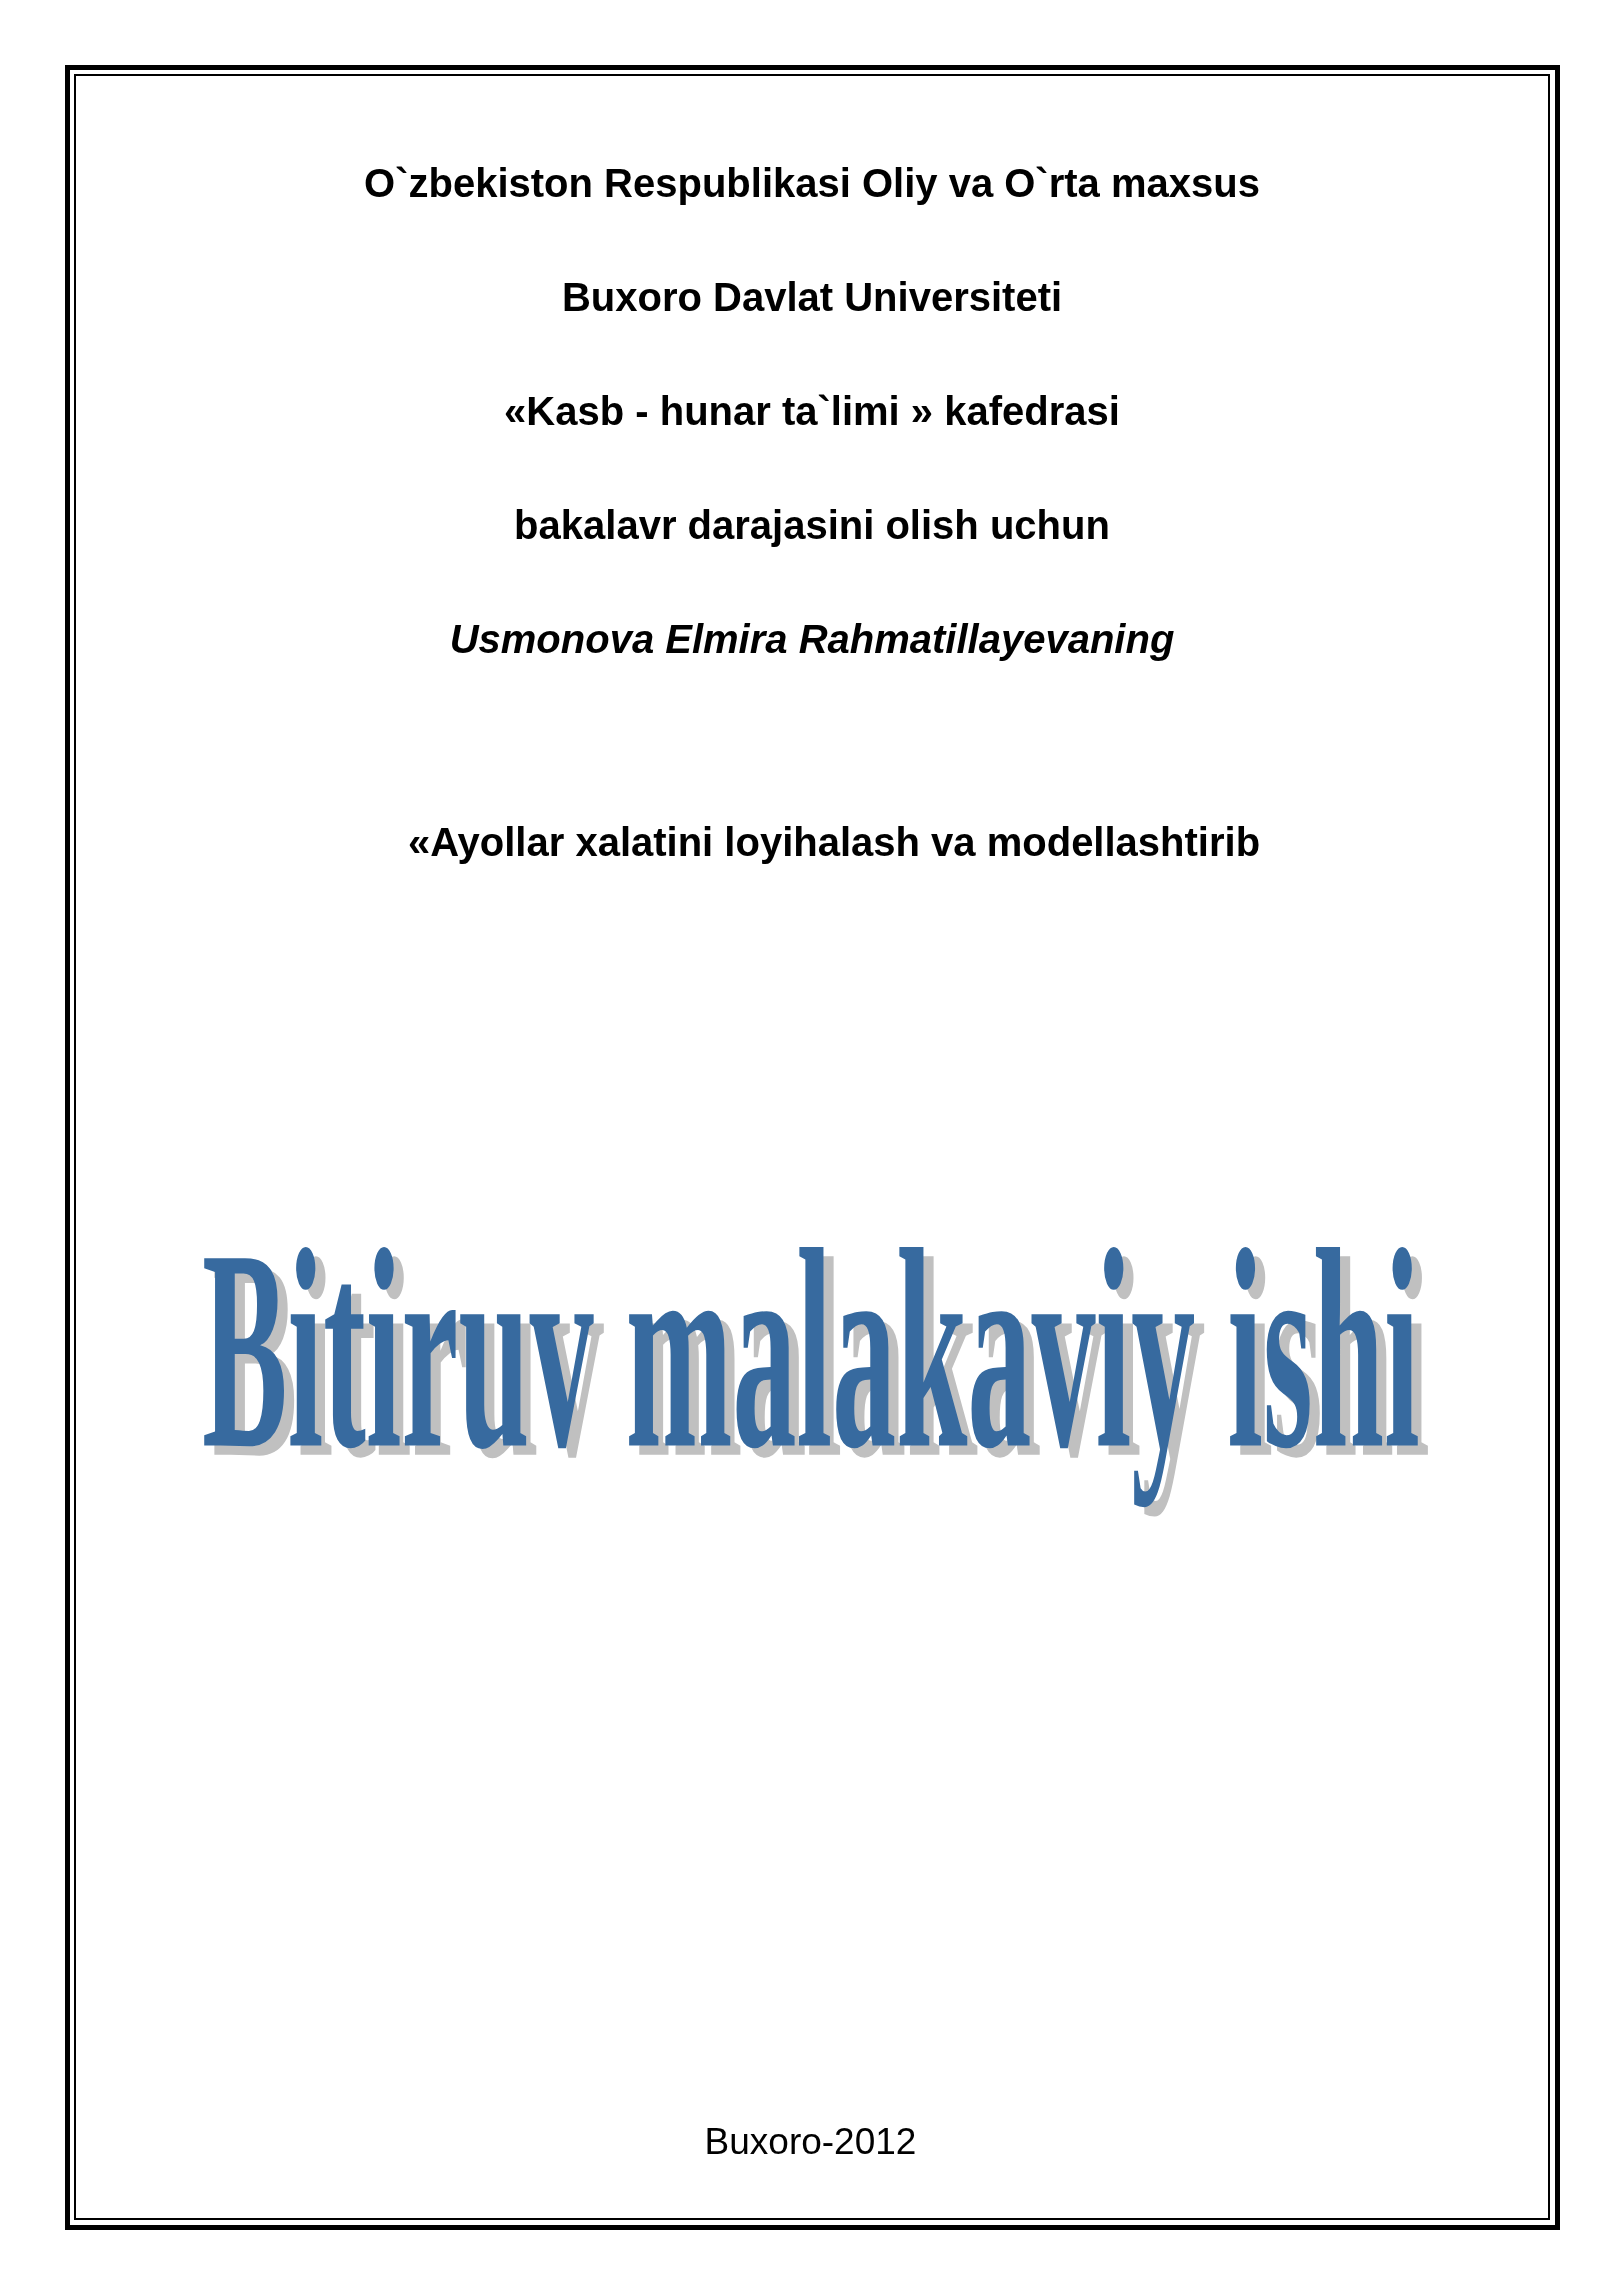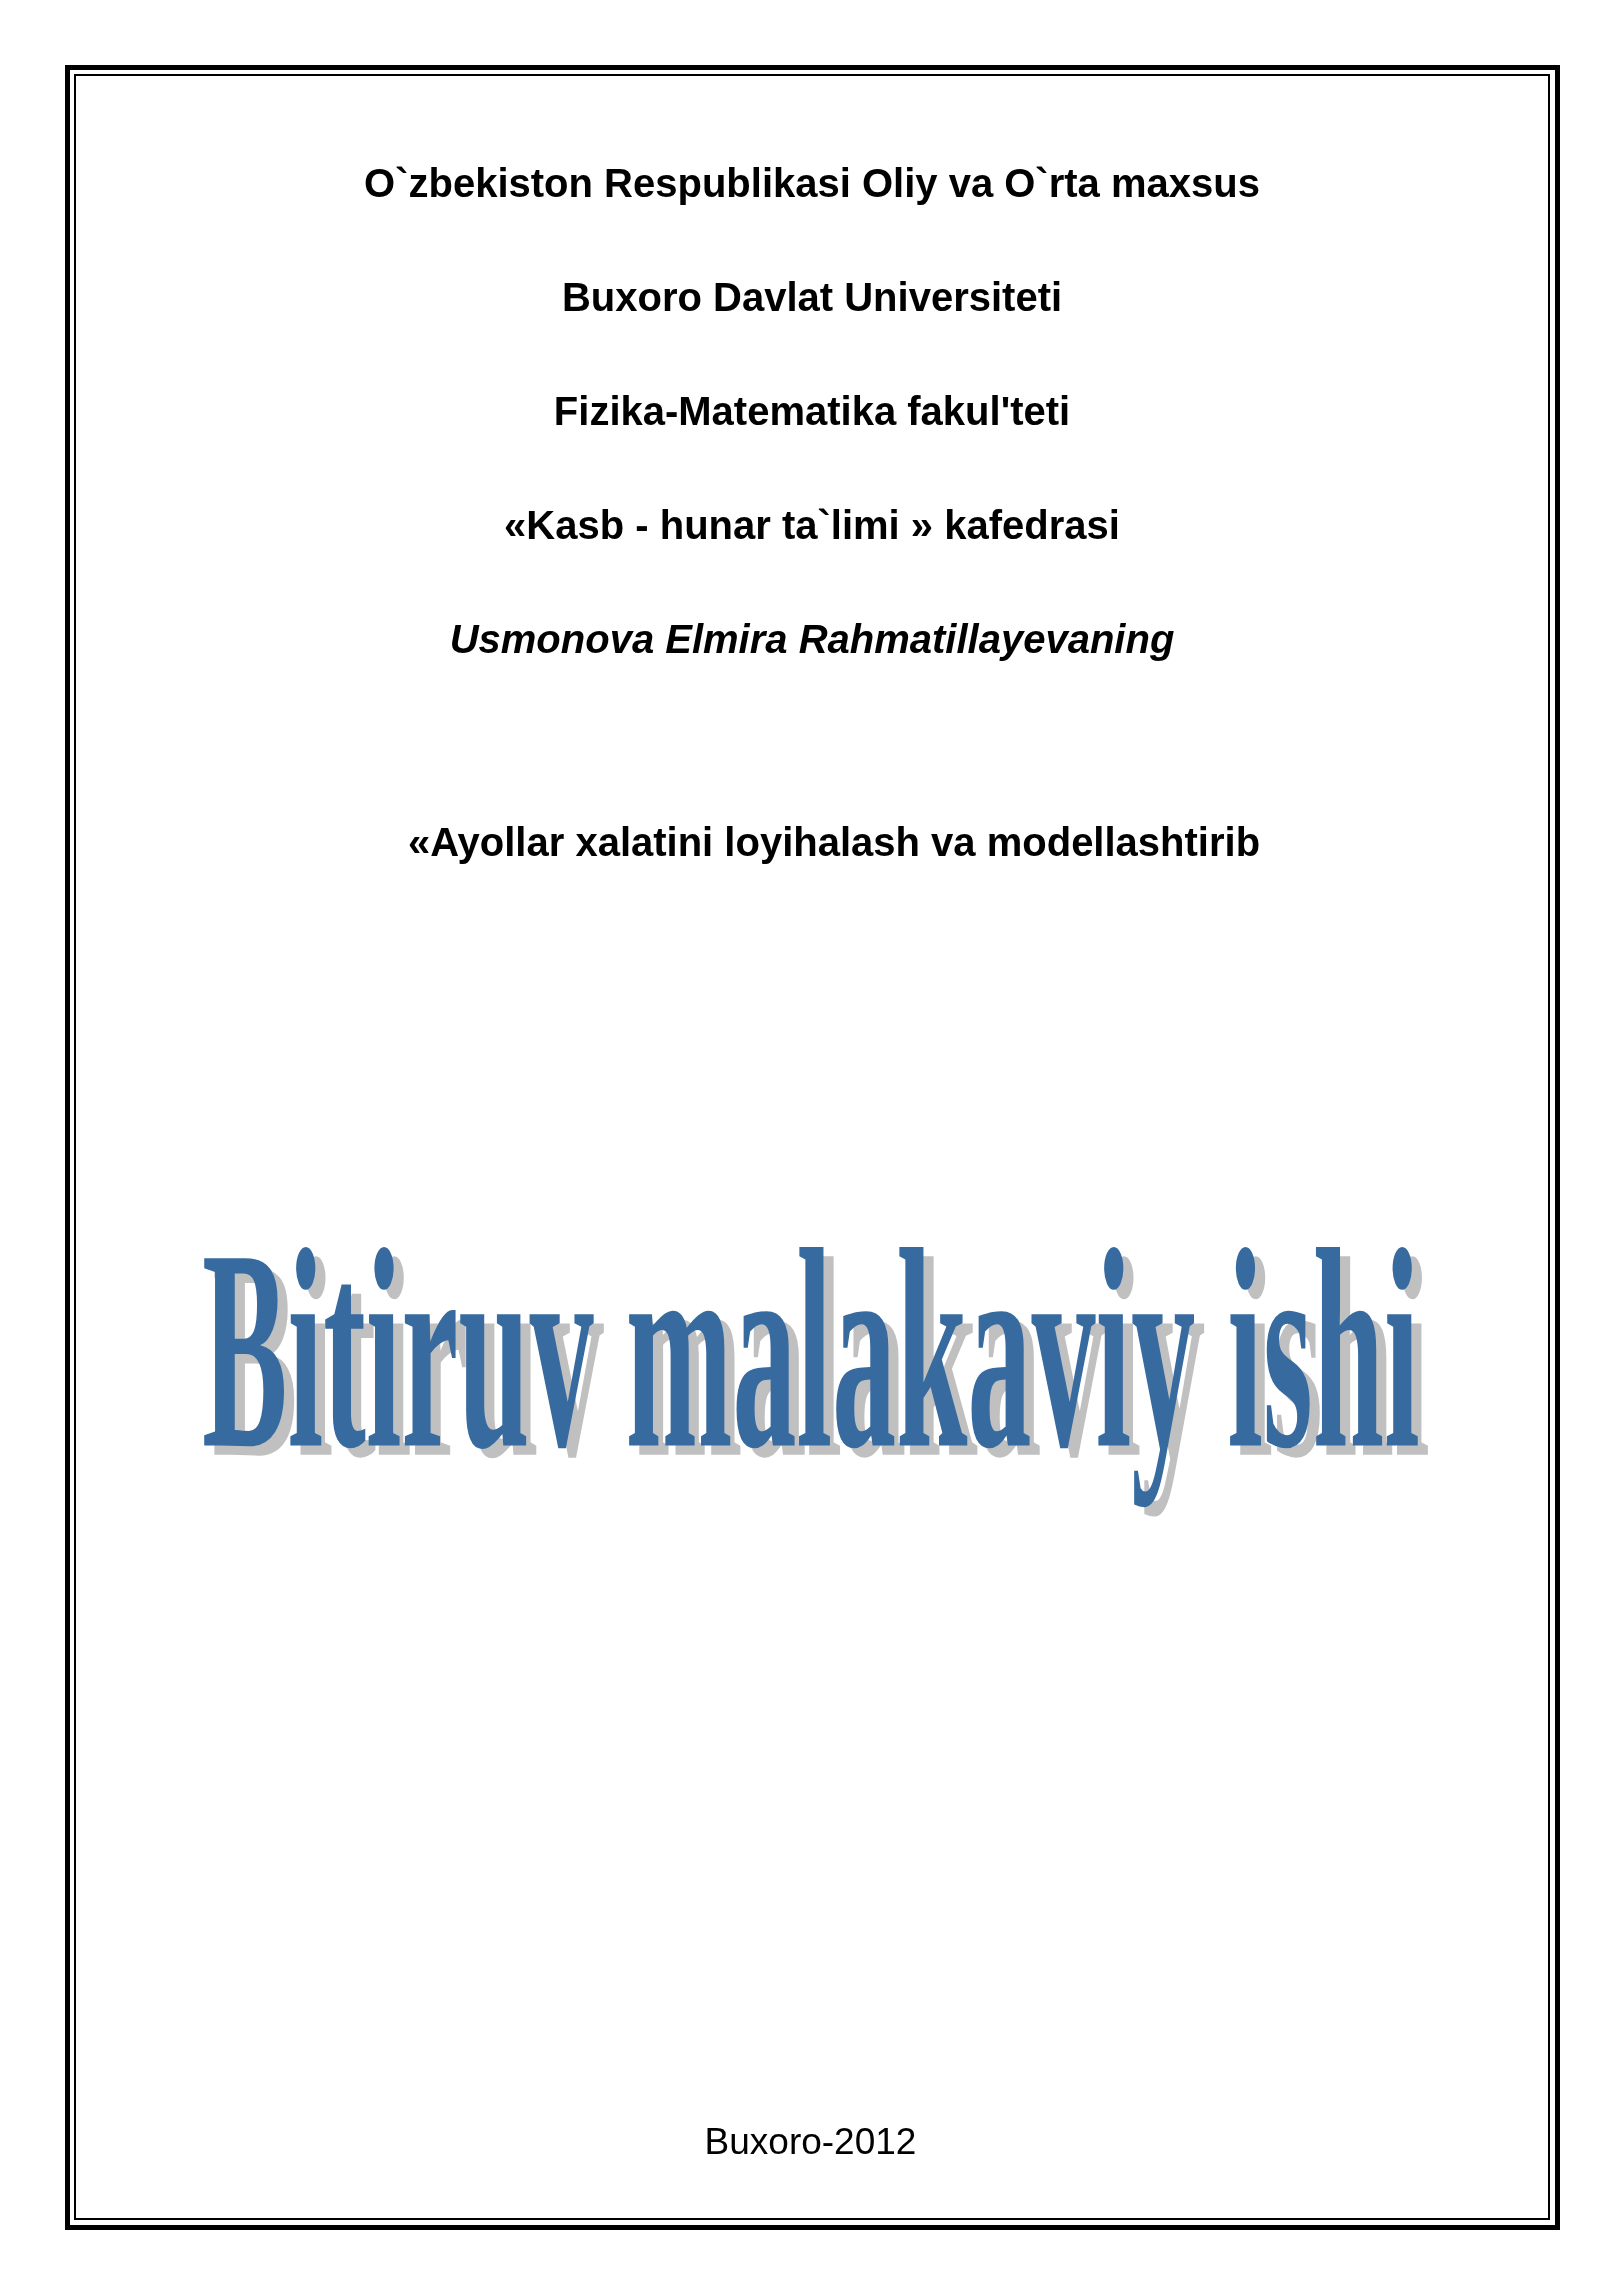--- a/index.html
+++ b/index.html
@@ -80,29 +80,27 @@
 <div class="content">
 
   <div class="h h-first">
     <span>O`zbekiston Respublikasi Oliy va O`rta maxsus</span>
   </div>
 
   <div class="h">
     <span>Buxoro Davlat Universiteti</span>
   </div>
 
-  <div class="h">
-    <span>Fizika-Matematika fakul'teti</span>
-  </div>
 
   <div class="h">
     <span>«Kasb - hunar ta`limi » kafedrasi</span>
   </div>
 
   <div class="h">
+    <span>bakalavr darajasini olish uchun</span>
   </div>
 
   <div class="h h-italic">
     <span>Usmonova Elmira Rahmatillayevaning</span>
   </div>
 
   <div class="h h-topic">
     <span>«Ayollar xalatini loyihalash va modellashtirib</span>
   </div>
 

